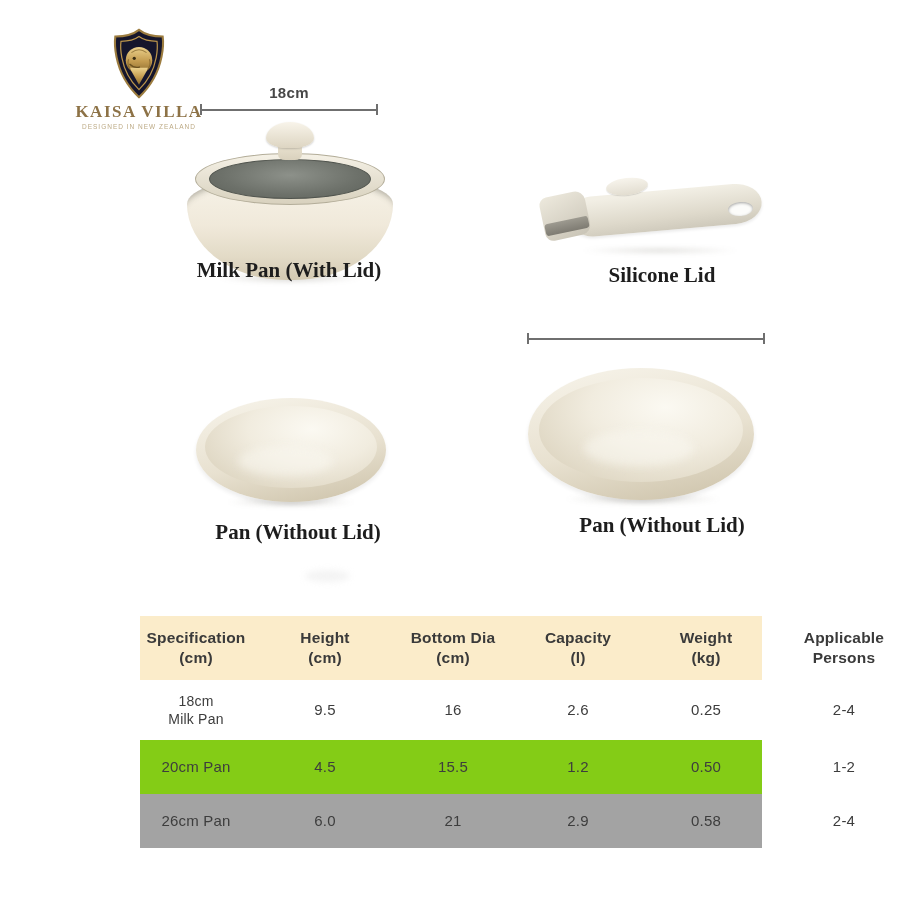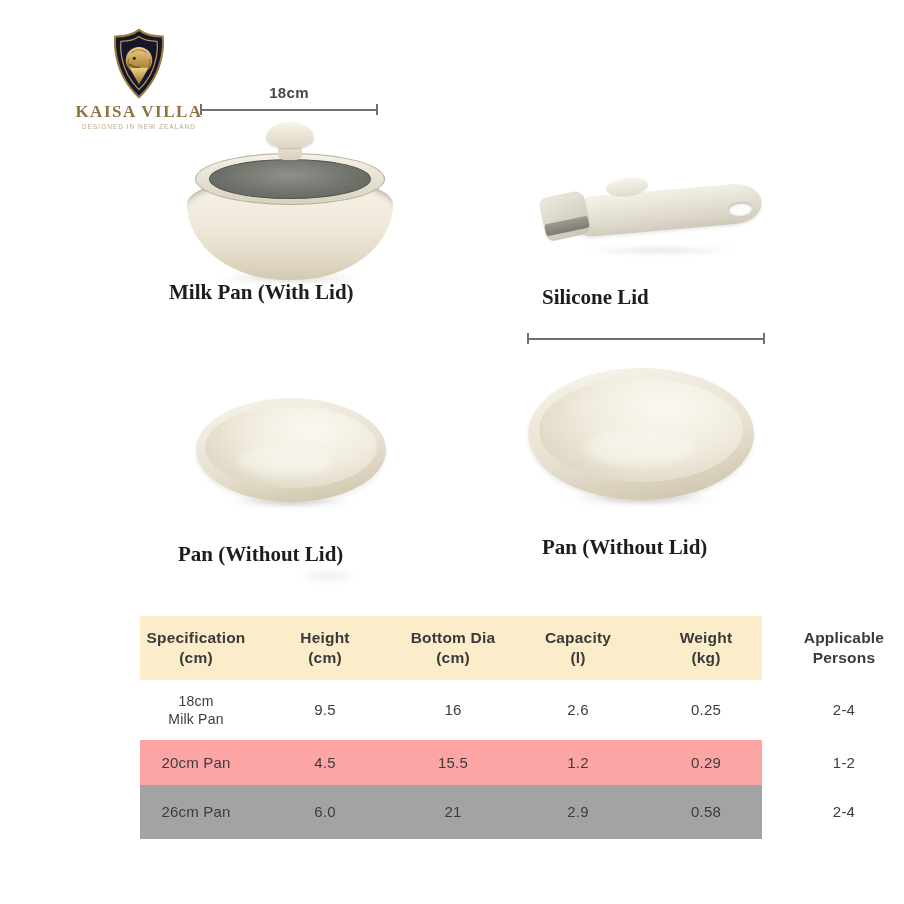--- a/index.html
+++ b/index.html
@@ -24,23 +24,23 @@
     text-align:center;font-size:15px;font-weight:600;color:#474747;
     margin-bottom:3px;letter-spacing:.3px;
   }
   .dim-line{
     height:11px;
     border-left:2px solid #6f6f6f;border-right:2px solid #6f6f6f;
     background:linear-gradient(#6f6f6f,#6f6f6f) center/100% 2px no-repeat;
   }
   
   .prod-label{
-    position:absolute;text-align:left;
+    position:absolute;text-align:center;
     font-family:"Liberation Serif",serif;font-weight:600;
-    font-size:21px;color:#1d1d1d;margin-top:22px;
+    font-size:21px;color:#1d1d1d;
   }
   
   .milkpan{position:absolute;left:195px;top:120px;width:190px;height:150px;}
   .mp-knob-cap{position:absolute;left:71px;top:2px;width:48px;height:26px;
     background:linear-gradient(#f8f4ea,#ddd5c2);
     border-radius:50% 50% 42% 42% / 62% 62% 38% 38%;
     box-shadow:0 1px 2px rgba(0,0,0,.18);}
   .mp-knob-neck{position:absolute;left:83px;top:22px;width:24px;height:18px;
     background:linear-gradient(#ece5d3,#d9d1bd);border-radius:30%;}
   .mp-lid-rim{position:absolute;left:0;top:33px;width:190px;height:52px;
@@ -90,21 +90,21 @@
   
   .smudge{position:absolute;left:305px;top:570px;width:45px;height:12px;border-radius:50%;
     background:#ececec;filter:blur(3px);opacity:.6;}
   
   .spec-table{position:absolute;left:140px;top:616px;width:622px;
     color:#3d3d3d;font-size:15px;}
   .t-row{display:grid;grid-template-columns:112px 92px 110px 86px 116px 106px;
     align-items:center;gap:27px;}
   .t-head{height:64px;background:#fbecca;font-weight:600;font-size:15.5px;color:#3a3a3a;}
   .t-r1{height:60px;background:#ffffff;}
-  .t-r2{height:45px;background:#fca5a5;}
+  .t-r2{height:54px;background:#84cc16;}
   .t-r3{height:54px;background:#a3a3a3;}
   .t-cell{text-align:center;white-space:pre-line;line-height:1.32;letter-spacing:.2px;}
   .t-r1 .t-cell:first-child{font-size:14px;}
 </style>
 </head>
 <body>
 
 <div class="canvas">
 
   <div class="logo-wrap">
@@ -195,21 +195,21 @@
       <div class="t-cell">16</div>
       <div class="t-cell">2.6</div>
       <div class="t-cell">0.25</div>
       <div class="t-cell">2-4</div>
     </div>
     <div class="t-row t-r2">
       <div class="t-cell">20cm Pan</div>
       <div class="t-cell">4.5</div>
       <div class="t-cell">15.5</div>
       <div class="t-cell">1.2</div>
-      <div class="t-cell">0.29</div>
+      <div class="t-cell">0.50</div>
       <div class="t-cell">1-2</div>
     </div>
     <div class="t-row t-r3">
       <div class="t-cell">26cm Pan</div>
       <div class="t-cell">6.0</div>
       <div class="t-cell">21</div>
       <div class="t-cell">2.9</div>
       <div class="t-cell">0.58</div>
       <div class="t-cell">2-4</div>
     </div>

